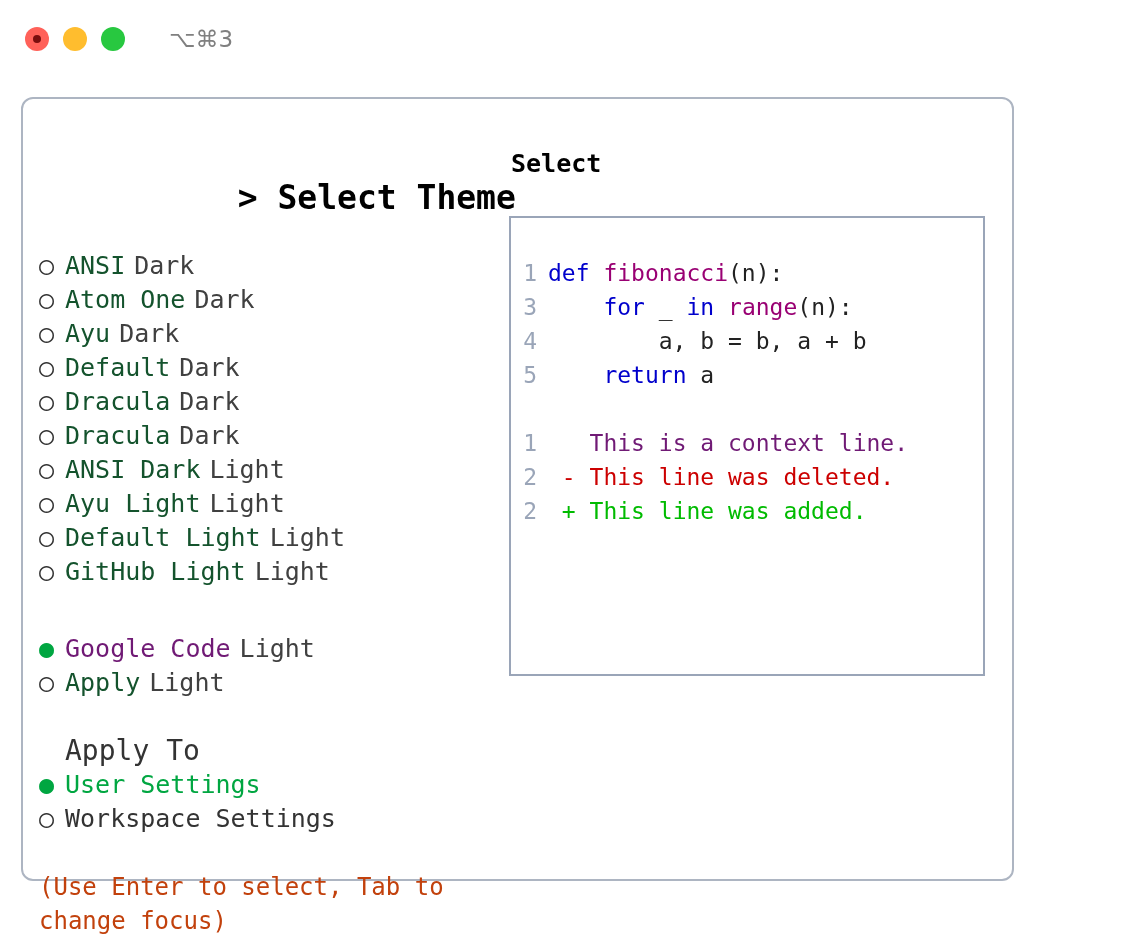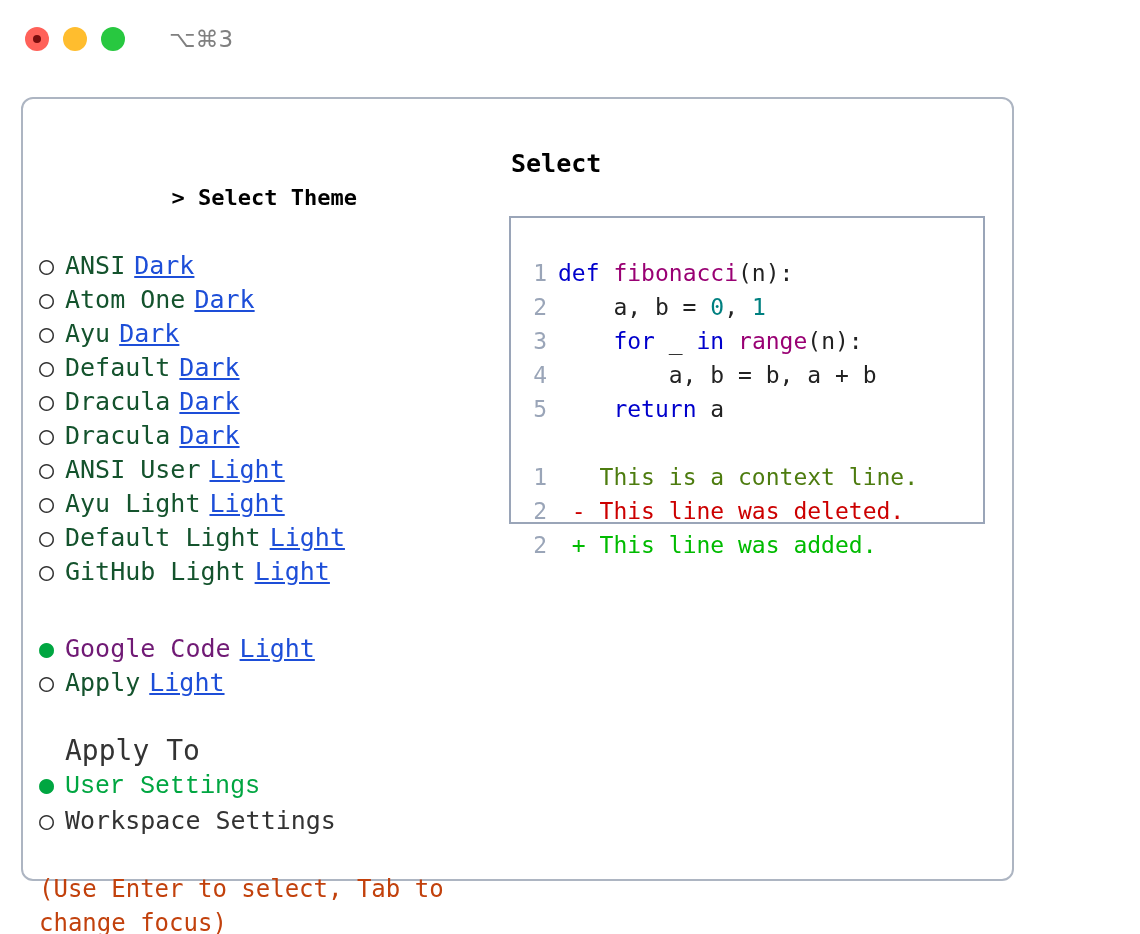--- a/index.html
+++ b/index.html
@@ -82,21 +82,21 @@
     padding: 48px 0 0 16px;
     box-sizing: border-box;
     height: 100%;
   }
 
   .col-left  { width: 470px; flex: none; }
   .col-right { flex: 1; }
 
   
   .heading {
-    font-size: 22px;
+    font-size: 33px;
     font-weight: bold;
     color: #000000;
     line-height: 34px;
     white-space: pre;
   }
   .heading .caret { font-weight: bold; }
 
   
   .theme-list { margin-top: 0; }
 
@@ -113,43 +113,42 @@
     width: 26px;
     flex: none;
     font-size: 25px;
     line-height: 34px;
     color: #333333;
   }
   .bullet.filled { color: #00a641; }
   .theme-name { color: #14532d; }
   .theme-row.selected .theme-name { color: #701a75; margin-top: 43px; }
   .theme-tag {
-    color: #1d4ed8;
+    color: #404040;
     margin-left: 9px;
-    text-decoration: underline;
   }
 
   
   .apply-block { margin-top: 34px; }
   .apply-title {
     font-size: 28px;
     color: #333333;
     line-height: 34px;
     padding-left: 26px;
     white-space: pre;
   }
   .apply-row {
     display: flex;
     align-items: baseline;
     line-height: 34px;
     font-size: 25px;
     white-space: pre;
     color: #333333;
   }
-  .apply-row.selected .apply-label { color: #00a641; font-family: Liberation Mono, monospace; }
+  .apply-row.selected .apply-label { color: #00a641; }
 
   
   .hint {
     margin-top: 34px;
     font-size: 24px;
     line-height: 34px;
     color: #c2410c;
     max-width: 420px;
     white-space: pre-wrap;
   }
@@ -159,25 +158,25 @@
     font-size: 25px;
     font-weight: bold;
     color: #000000;
     line-height: 34px;
     margin-left: 2px;
     white-space: pre;
   }
   .preview-box {
     margin-top: 35px;
     width: 476px;
-    height: 308px;
+    height: 460px;
     border: 2px solid #9aa5b8;
     box-sizing: border-box;
     background: #ffffff;
-    padding: 38px 0 0 14px;
+    padding: 38px 0 0 4px;
   }
 
   .code-line {
     font-size: 23px;
     line-height: 34px;
     white-space: pre;
     color: #222222;
   }
   .lno {
     color: #9aa5b8;
@@ -186,21 +185,21 @@
     text-align: right;
     margin-right: 11px;
   }
   .kw   { color: #0000cc; }
   .fn   { color: #990073; }
   .num  { color: #008080; }
   .pl   { color: #222222; }
 
   .code-gap { height: 34px; }
 
-  .diff-ctx { color: #4d7c0f; }
+  .diff-ctx { color: #701a75; }
   .diff-del { color: #cc0000; }
   .diff-add { color: #00bb00; }
 </style>
 </head>
 <body>
 
 <div class="app-window">
 
   <div class="titlebar">
     <div class="traffic-lights">
@@ -220,21 +219,21 @@
           <span class="caret">&gt;</span><span> </span><span>Select Theme</span>
         </div>
 
         <div class="theme-list" id="theme-list">
             <div class="theme-row"><span class="bullet">○</span><span class="theme-name">ANSI</span><span class="theme-tag">Dark</span></div>
             <div class="theme-row"><span class="bullet">○</span><span class="theme-name">Atom One</span><span class="theme-tag">Dark</span></div>
             <div class="theme-row"><span class="bullet">○</span><span class="theme-name">Ayu</span><span class="theme-tag">Dark</span></div>
             <div class="theme-row"><span class="bullet">○</span><span class="theme-name">Default</span><span class="theme-tag">Dark</span></div>
             <div class="theme-row"><span class="bullet">○</span><span class="theme-name">Dracula</span><span class="theme-tag">Dark</span></div>
             <div class="theme-row"><span class="bullet">○</span><span class="theme-name">Dracula</span><span class="theme-tag">Dark</span></div>
-            <div class="theme-row"><span class="bullet">○</span><span class="theme-name">ANSI User</span><span class="theme-tag">Light</span></div>
+            <div class="theme-row"><span class="bullet">○</span><span class="theme-name">ANSI Dark</span><span class="theme-tag">Light</span></div>
             <div class="theme-row"><span class="bullet">○</span><span class="theme-name">Ayu Light</span><span class="theme-tag">Light</span></div>
             <div class="theme-row"><span class="bullet">○</span><span class="theme-name">Default Light</span><span class="theme-tag">Light</span></div>
             <div class="theme-row"><span class="bullet">○</span><span class="theme-name">GitHub Light</span><span class="theme-tag">Light</span></div>
             <div class="theme-row selected"><span class="bullet filled">●</span><span class="theme-name">Google Code</span><span class="theme-tag">Light</span></div>
             <div class="theme-row"><span class="bullet">○</span><span class="theme-name">Apply</span><span class="theme-tag">Light</span></div>
           </div>
 
         <div class="apply-block">
           <div class="apply-title">Apply To</div>
           <div id="apply-list">
@@ -245,21 +244,20 @@
 
         <div class="hint">(Use Enter to select, Tab to change focus)</div>
       </div>
 
       <div class="col-right">
         <div class="preview-head">Select</div>
 
         <div class="preview-box">
           <div id="code-block">
               <div class="code-line"><span class="lno">1</span><span class="kw">def </span><span class="fn">fibonacci</span><span class="pl">(n):</span></div>
-              <div class="code-line"><span class="lno">2</span><span class="pl">    a, b = </span><span class="num">0</span><span class="pl">, </span><span class="num">1</span></div>
               <div class="code-line"><span class="lno">3</span><span class="pl">    </span><span class="kw">for</span><span class="pl"> _ </span><span class="kw">in</span><span class="pl"> </span><span class="fn">range</span><span class="pl">(n):</span></div>
               <div class="code-line"><span class="lno">4</span><span class="pl">        a, b = b, a + b</span></div>
               <div class="code-line"><span class="lno">5</span><span class="pl">    </span><span class="kw">return</span><span class="pl"> a</span></div>
             </div>
           <div class="code-gap"></div>
           <div id="diff-block">
               <div class="code-line"><span class="lno">1</span><span class="diff-ctx">   </span><span class="diff-ctx">This is a context line.</span></div>
               <div class="code-line"><span class="lno">2</span><span class="diff-del"> - </span><span class="diff-del">This line was deleted.</span></div>
               <div class="code-line"><span class="lno">2</span><span class="diff-add"> + </span><span class="diff-add">This line was added.</span></div>
             </div>

